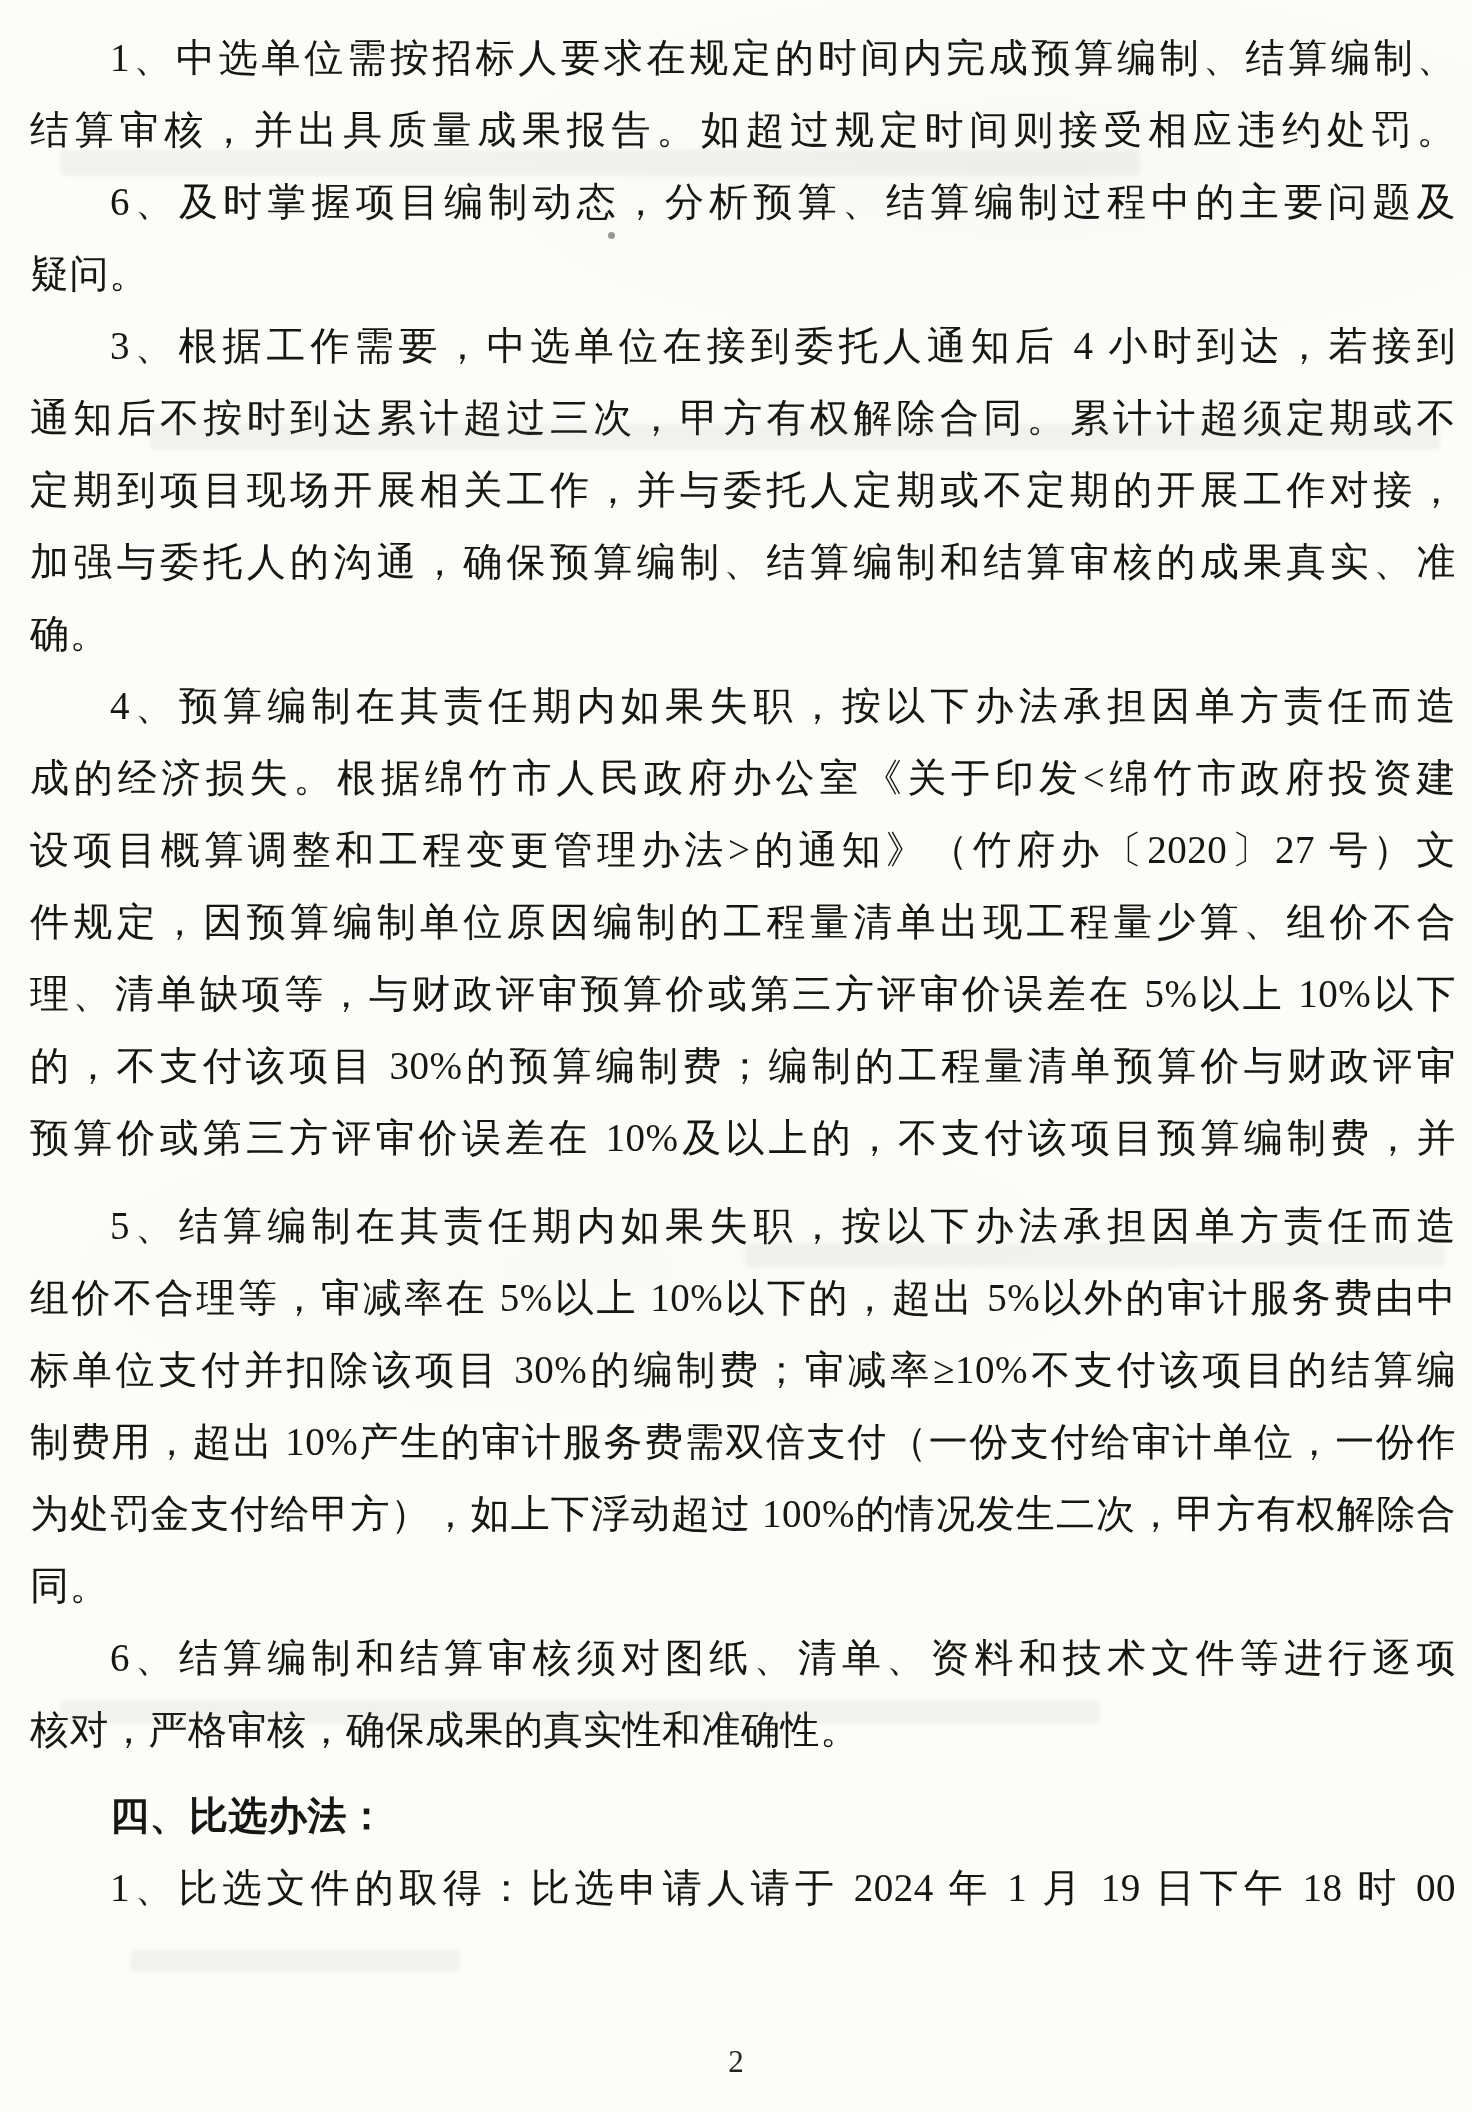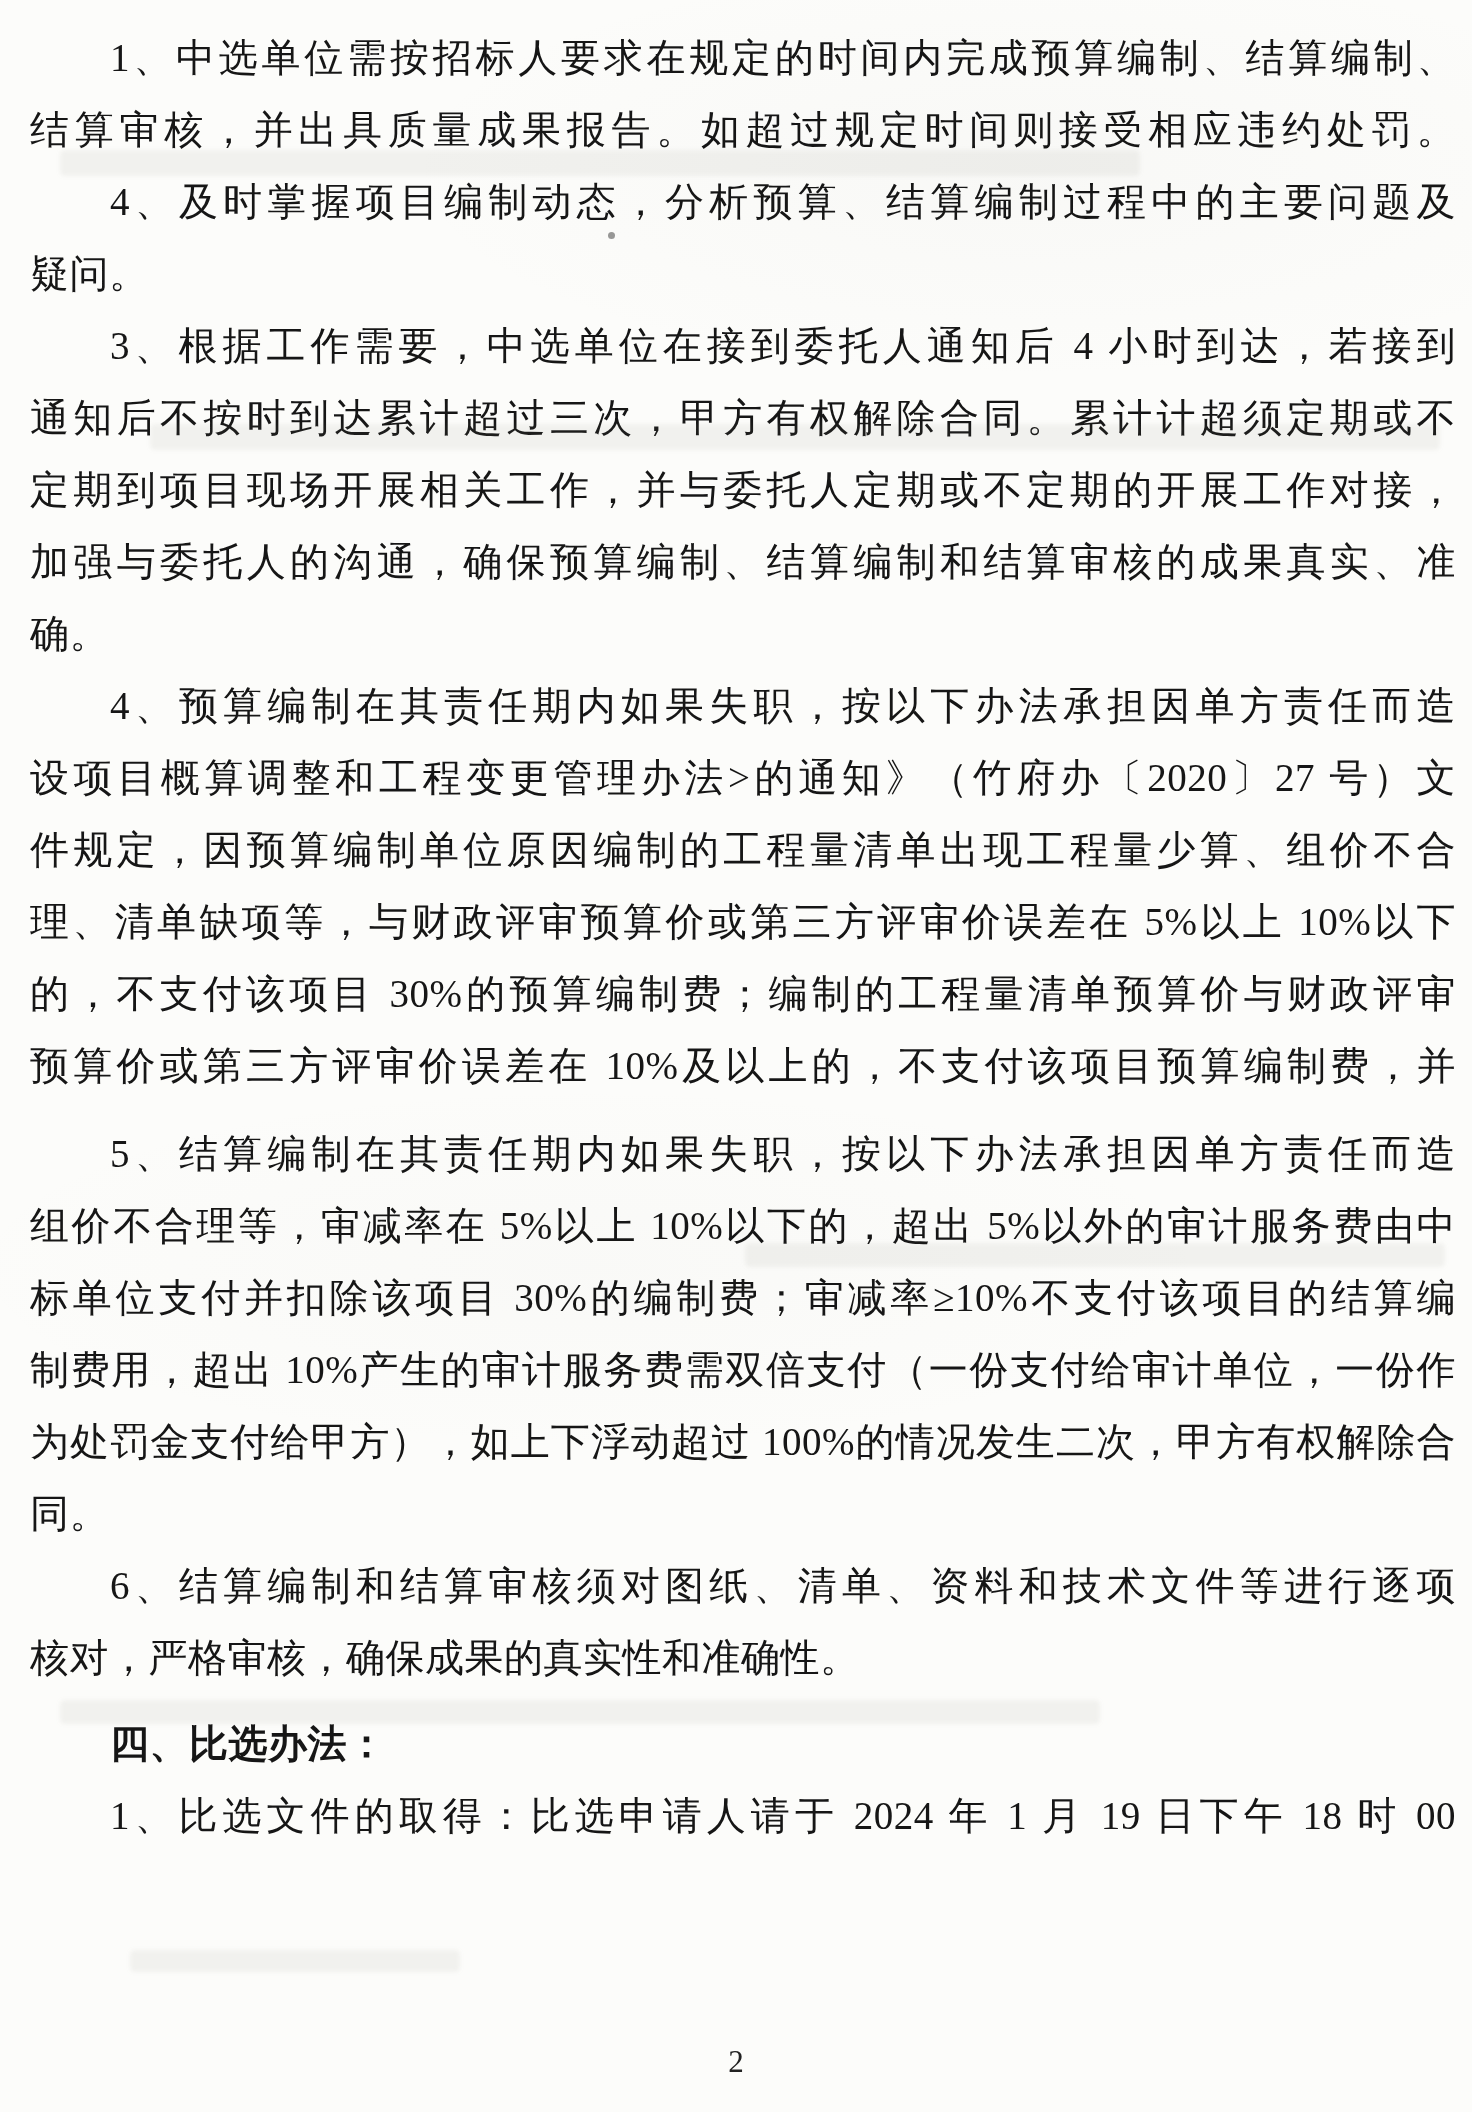--- a/index.html
+++ b/index.html
@@ -53,28 +53,29 @@
     background: rgba(70,70,70,0.55);
     border-radius: 50%;
   }
 </style>
 </head>
 <body>
 
 <div class="page">
   <div class="line ind">1、中选单位需按招标人要求在规定的时间内完成预算编制、结算编制、</div>
   <div class="line">结算审核，并出具质量成果报告。如超过规定时间则接受相应违约处罚。</div>
-  <div class="line ind">4、及时掌握项目编制动态，分析预算、结算编制过程中的主要问题及</div>
+  <div class="line ind">6、及时掌握项目编制动态，分析预算、结算编制过程中的主要问题及</div>
   <div class="line end">疑问。</div>
   <div class="line ind">3、根据工作需要，中选单位在接到委托人通知后 4 小时到达，若接到</div>
   <div class="line">通知后不按时到达累计超过三次，甲方有权解除合同。累计计超须定期或不</div>
   <div class="line">定期到项目现场开展相关工作，并与委托人定期或不定期的开展工作对接，</div>
   <div class="line">加强与委托人的沟通，确保预算编制、结算编制和结算审核的成果真实、准</div>
   <div class="line end">确。</div>
   <div class="line ind">4、预算编制在其责任期内如果失职，按以下办法承担因单方责任而造</div>
+  <div class="line">成的经济损失。根据绵竹市人民政府办公室《关于印发&lt;绵竹市政府投资建</div>
   <div class="line">设项目概算调整和工程变更管理办法&gt;的通知》（竹府办〔2020〕27 号）文</div>
   <div class="line">件规定，因预算编制单位原因编制的工程量清单出现工程量少算、组价不合</div>
   <div class="line">理、清单缺项等，与财政评审预算价或第三方评审价误差在 5%以上 10%以下</div>
   <div class="line">的，不支付该项目 30%的预算编制费；编制的工程量清单预算价与财政评审</div>
   <div class="line">预算价或第三方评审价误差在 10%及以上的，不支付该项目预算编制费，并</div>
   <div class="line ind g1">5、结算编制在其责任期内如果失职，按以下办法承担因单方责任而造</div>
   <div class="line">组价不合理等，审减率在 5%以上 10%以下的，超出 5%以外的审计服务费由中</div>
   <div class="line">标单位支付并扣除该项目 30%的编制费；审减率≥10%不支付该项目的结算编</div>
   <div class="line">制费用，超出 10%产生的审计服务费需双倍支付（一份支付给审计单位，一份作</div>
   <div class="line">为处罚金支付给甲方），如上下浮动超过 100%的情况发生二次，甲方有权解除合</div>

